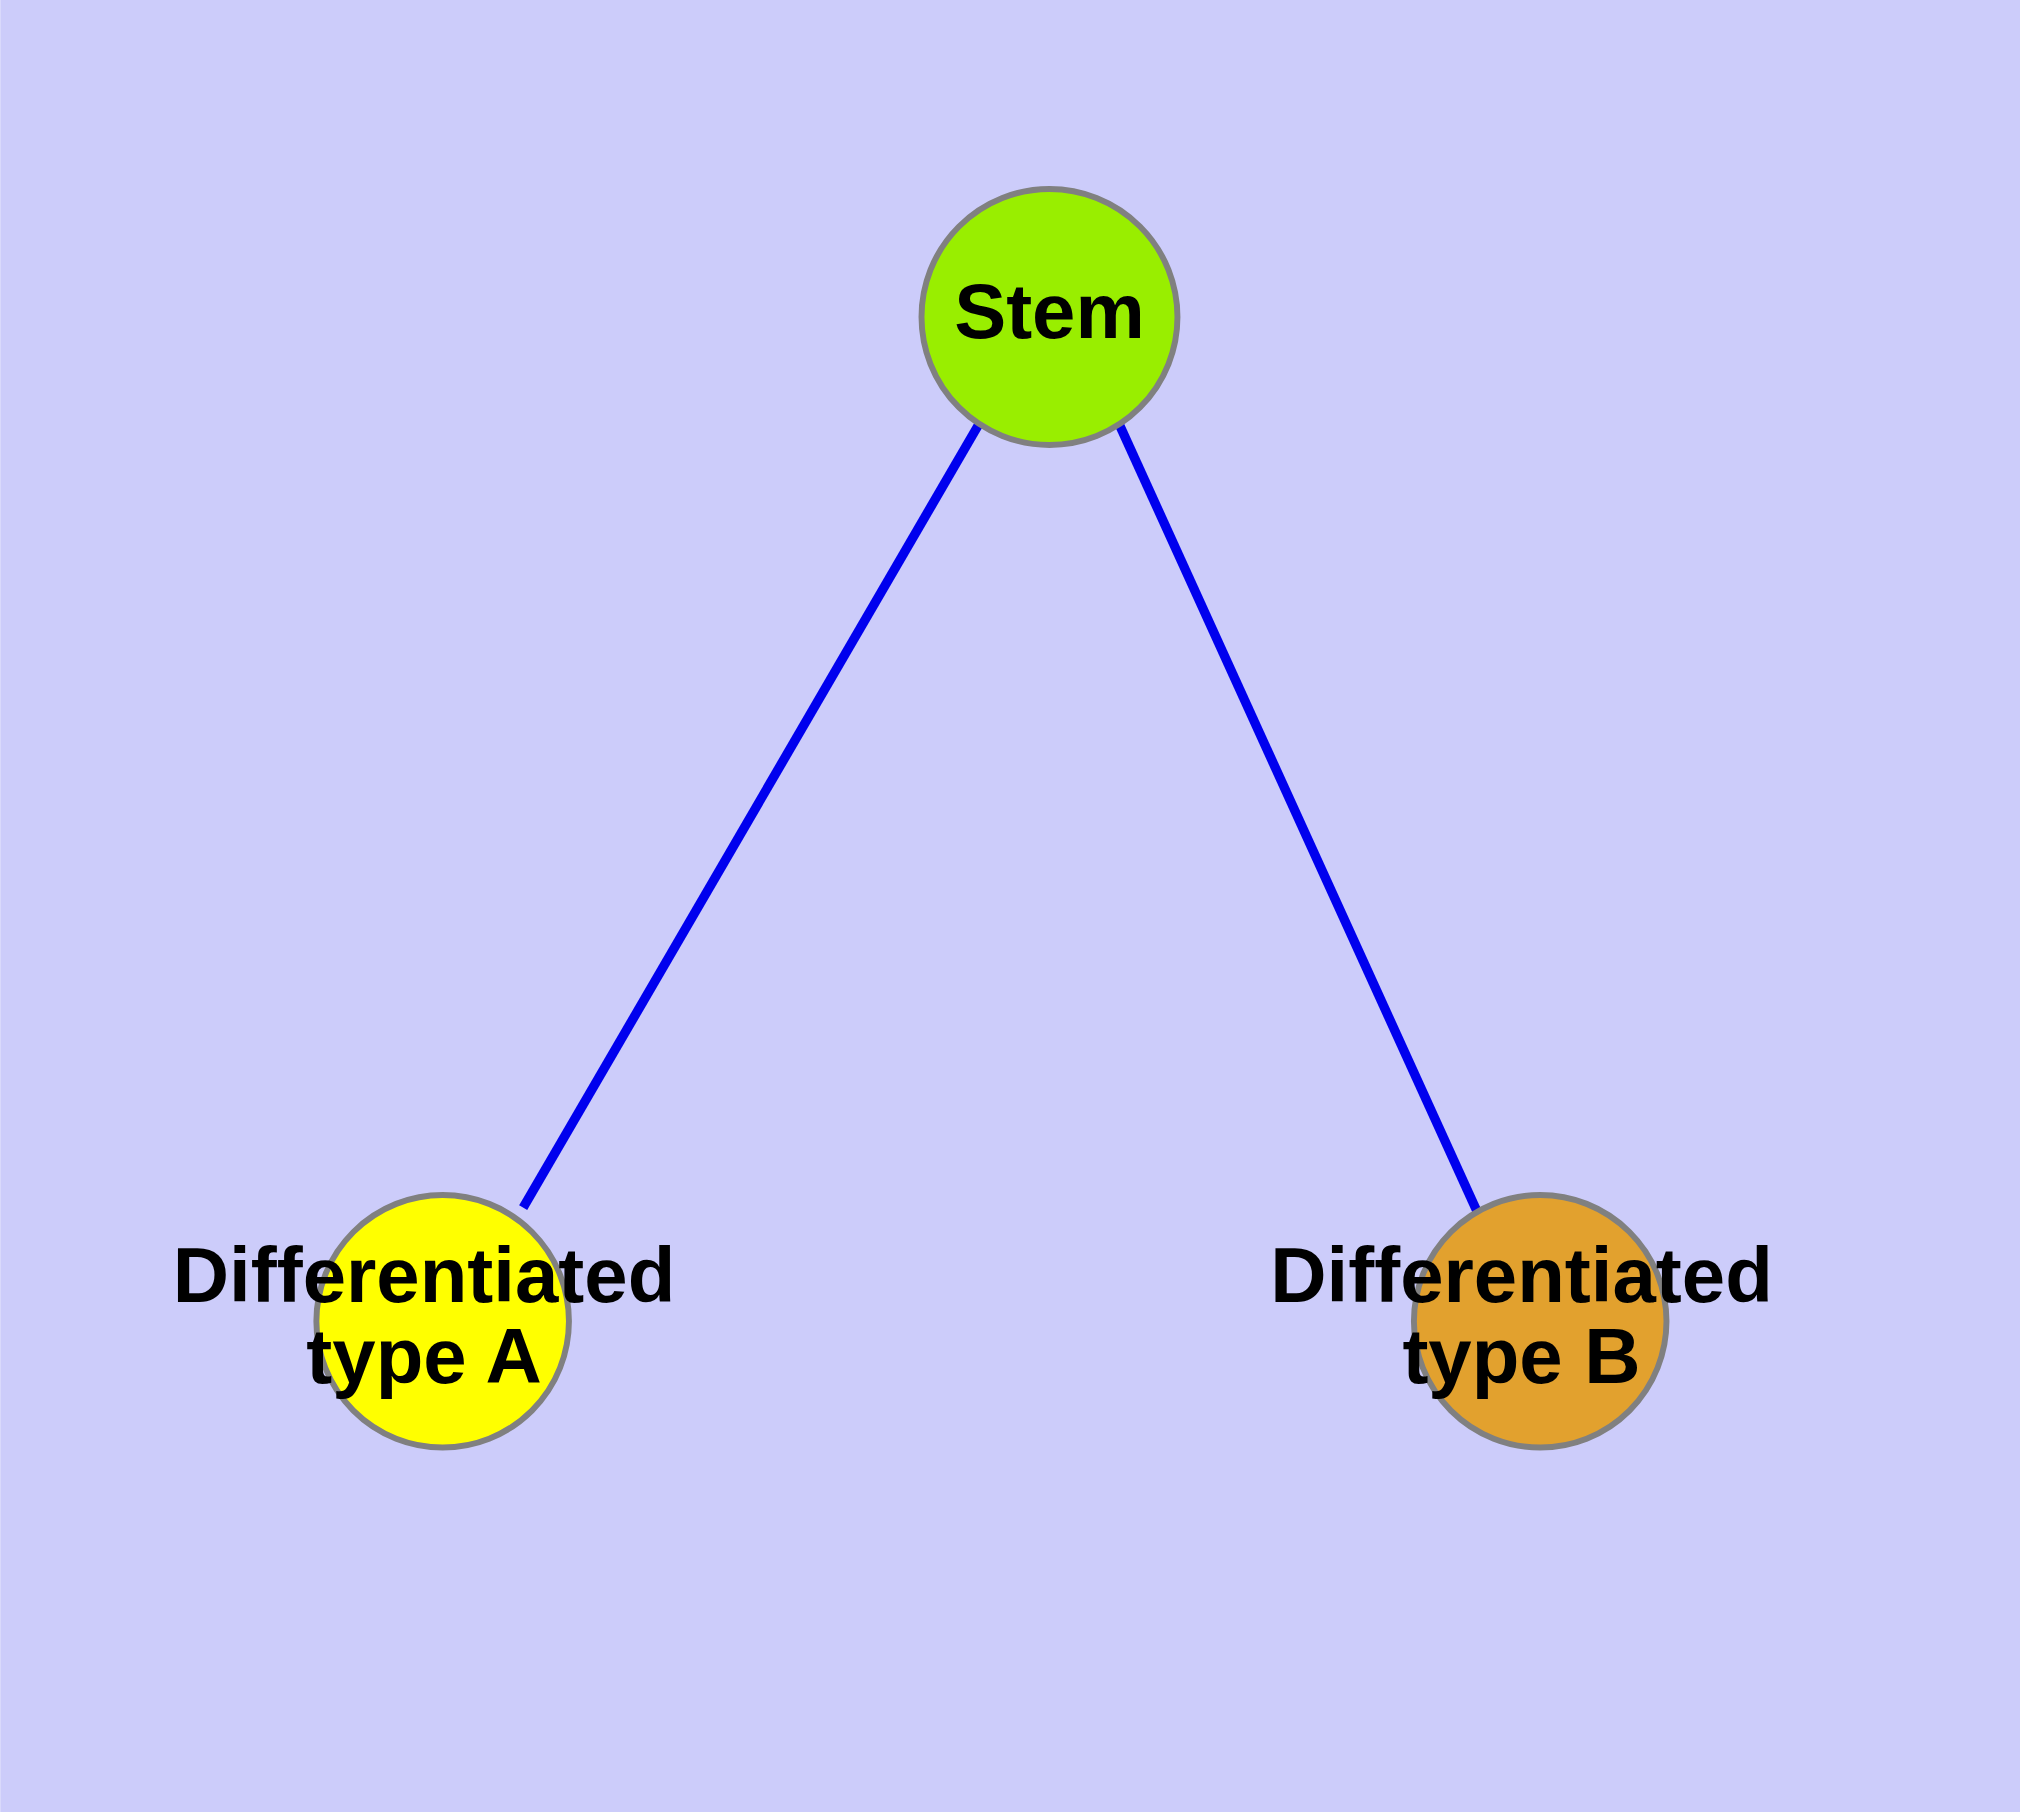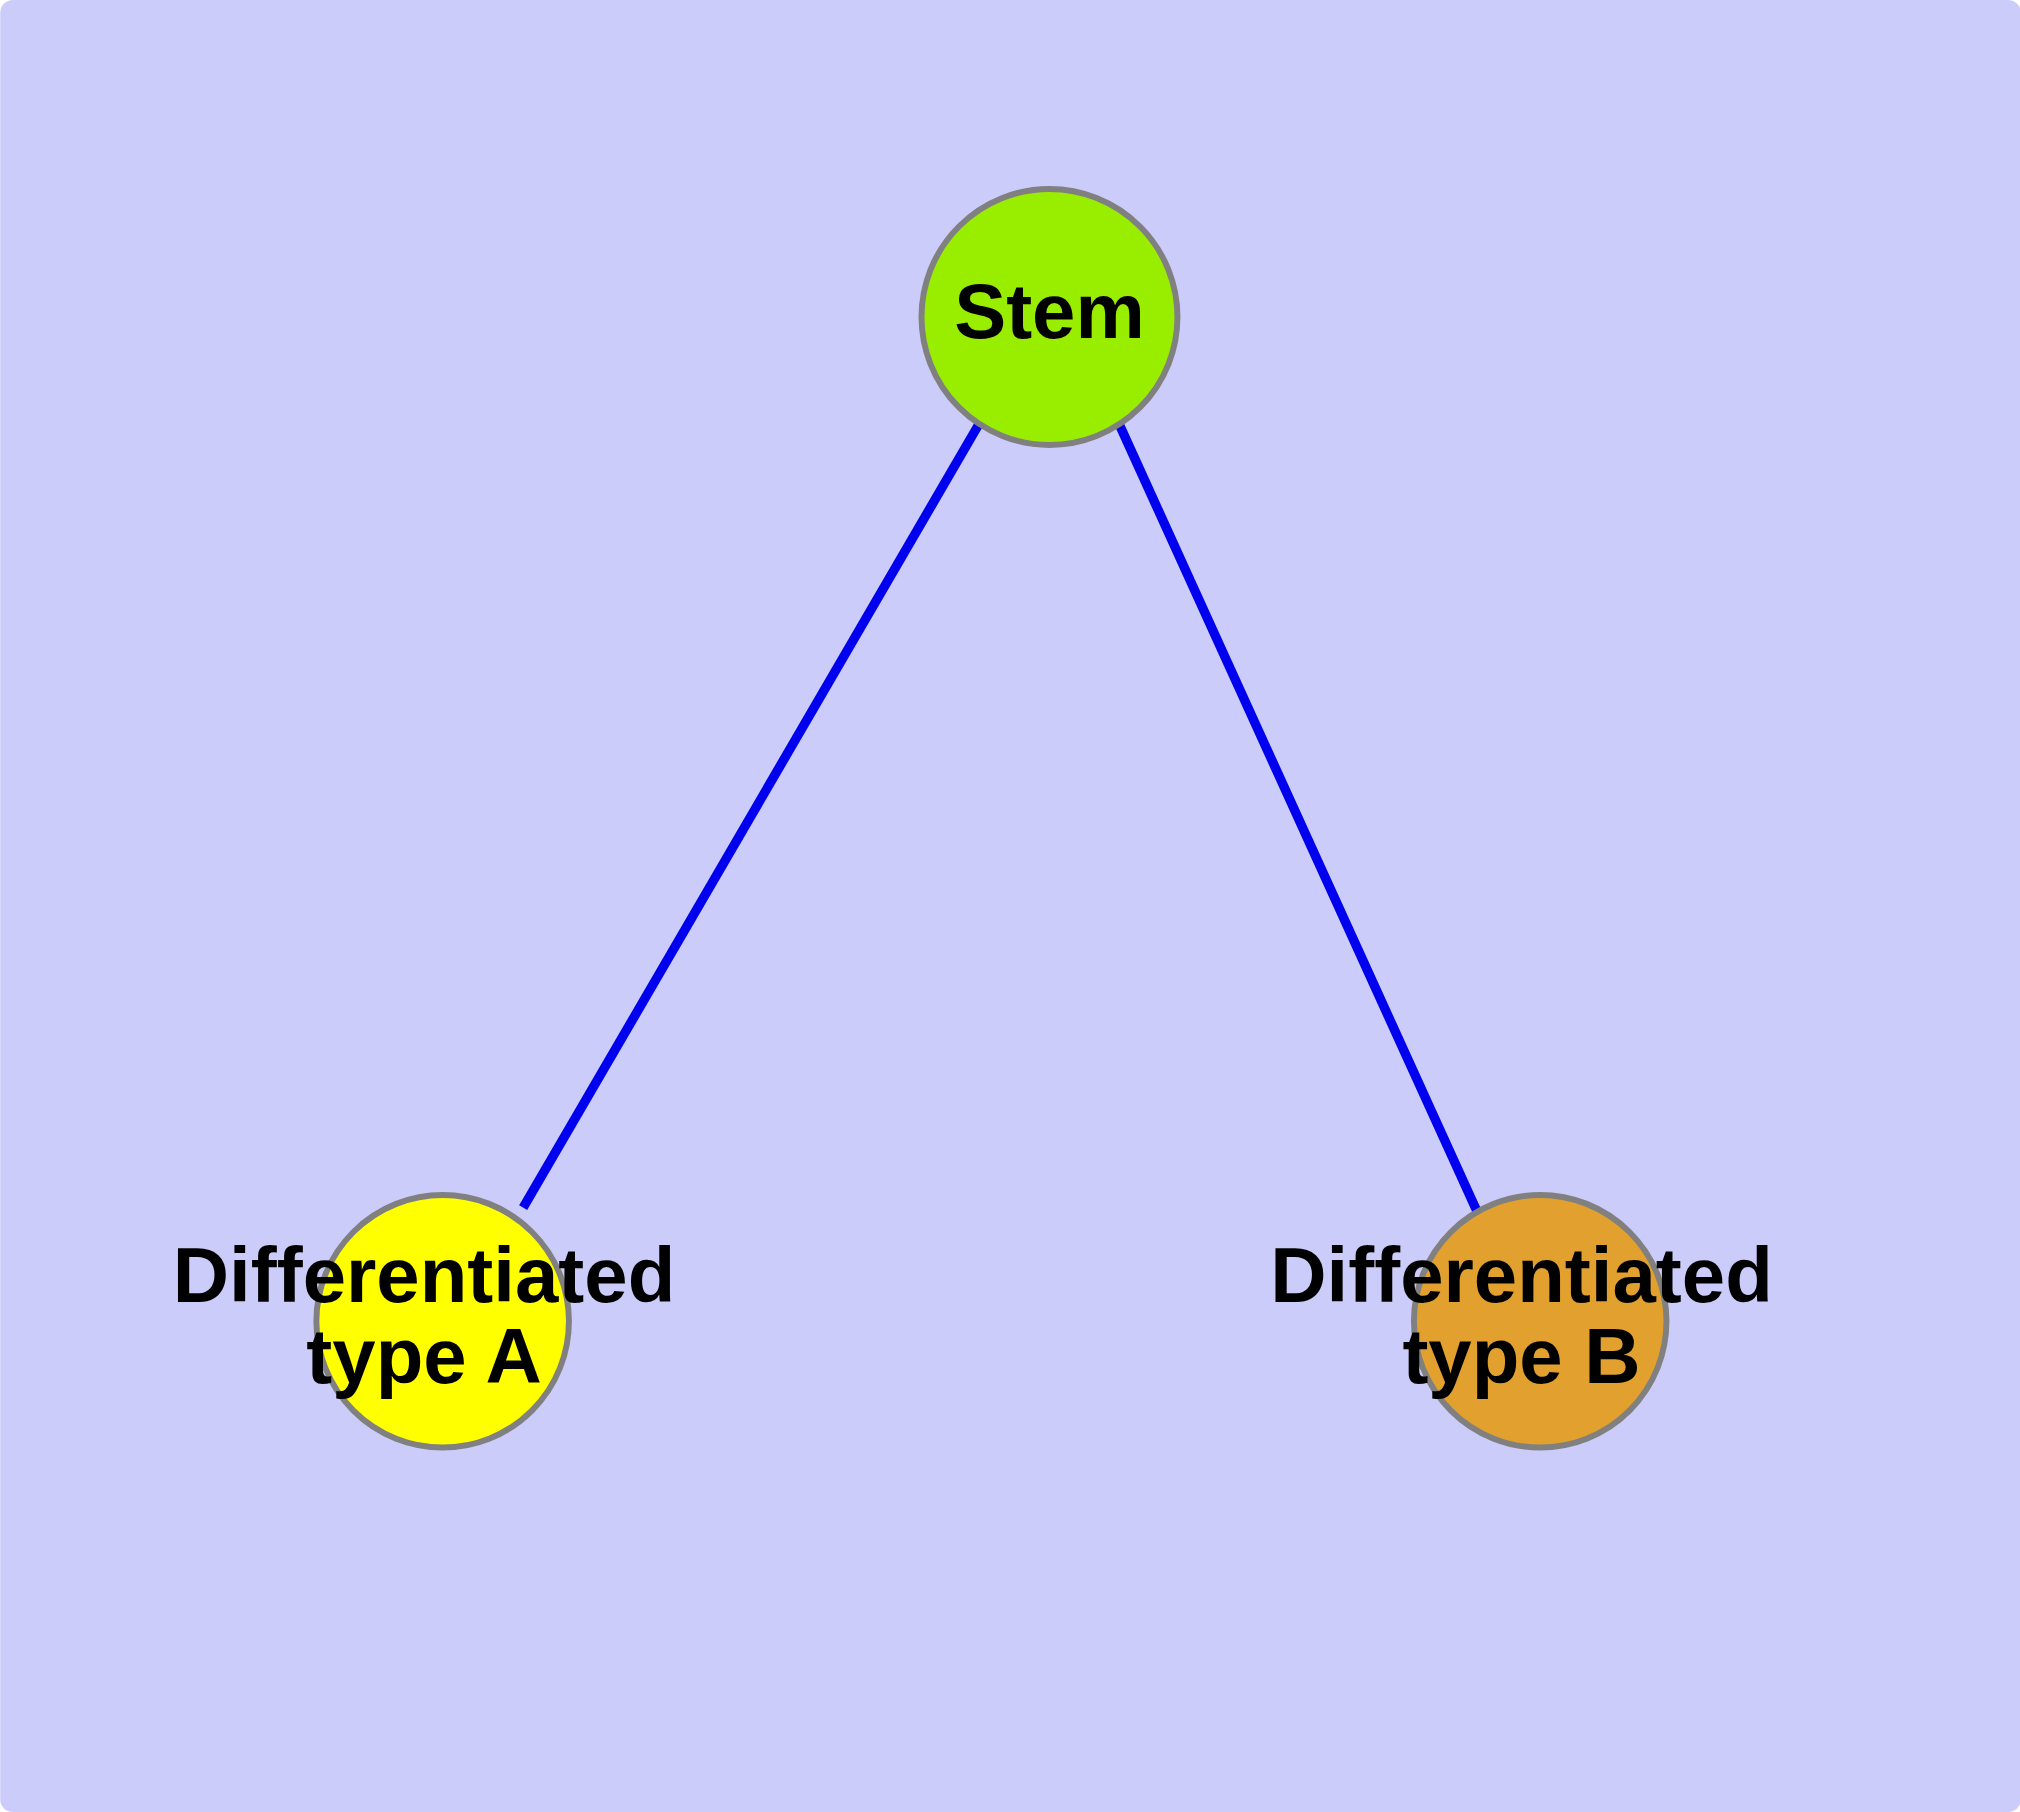--- a/index.html
+++ b/index.html
@@ -7,21 +7,20 @@
     margin: 0;
     padding: 0;
     background: #ffffff;
   }
   #canvas {
     position: relative;
     width: 2021px;
     height: 1812px;
     overflow: hidden;
     font-family: "Liberation Sans", sans-serif;
-    border-radius: 13px;
   }
   #graph-svg {
     position: absolute;
     top: 0;
     left: 0;
     width: 2021px;
     height: 1812px;
     display: block;
   }
   .node-label {

